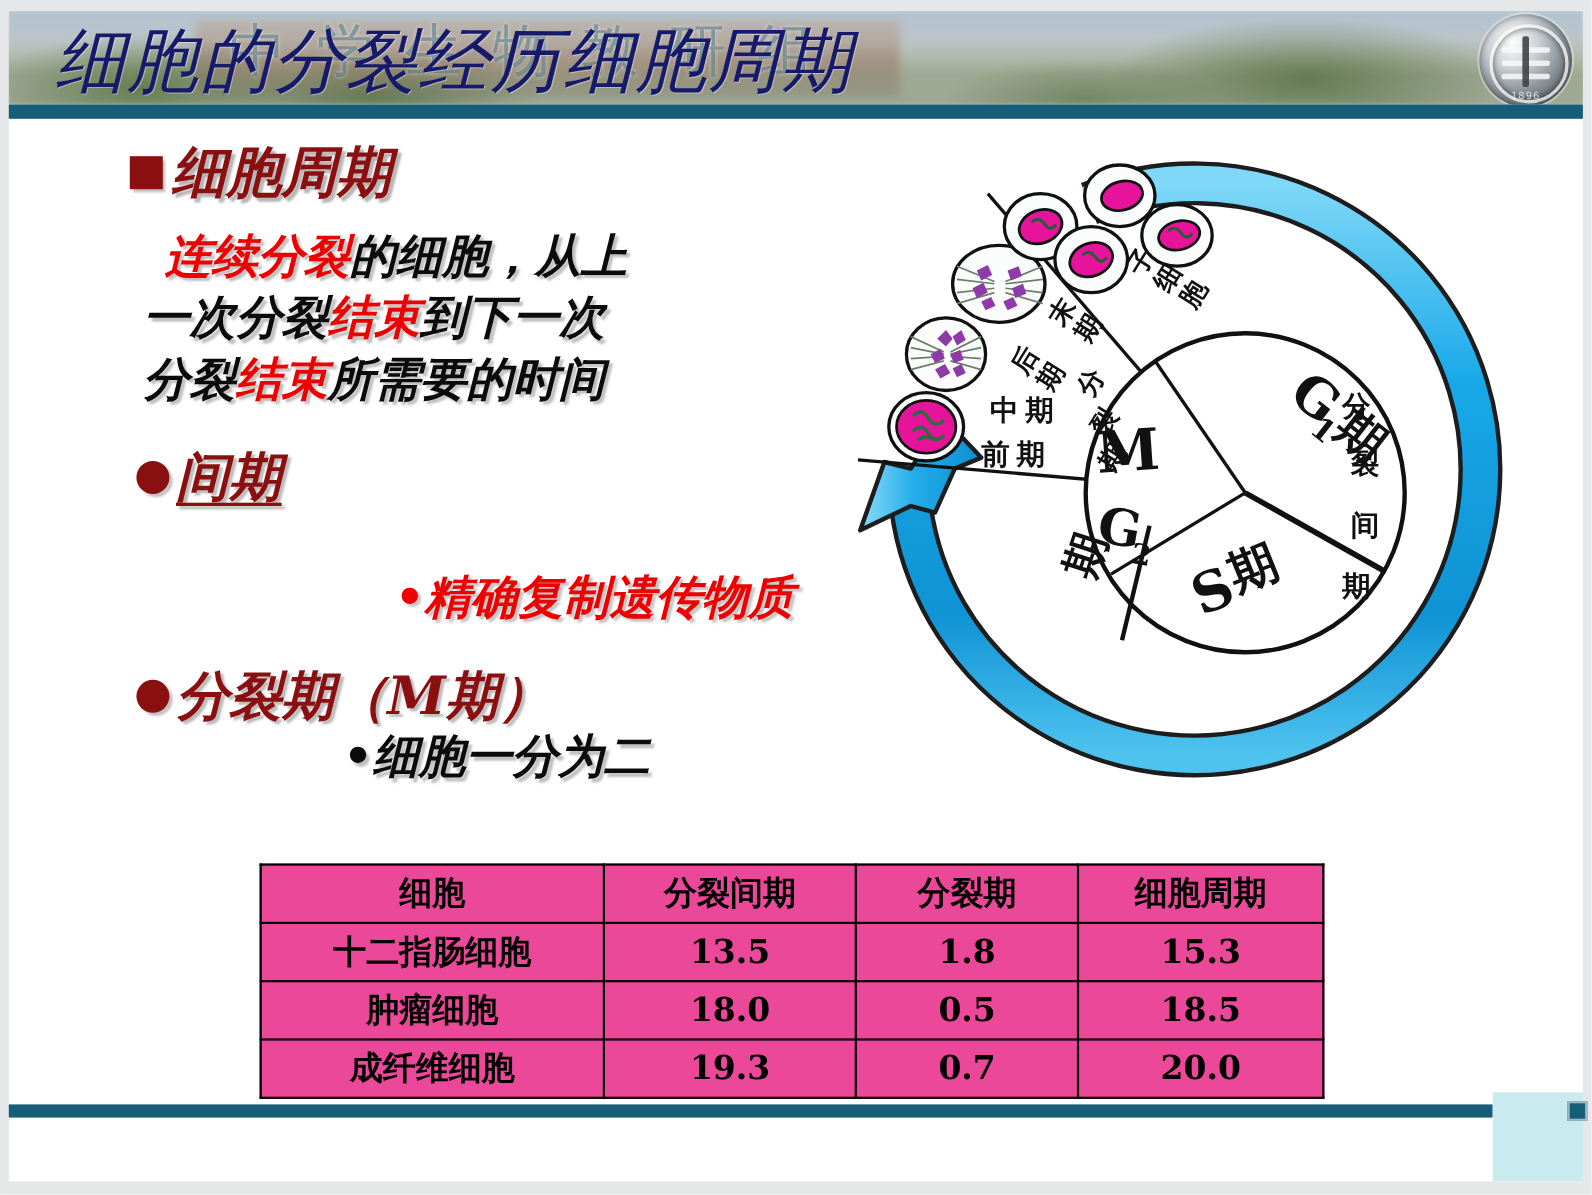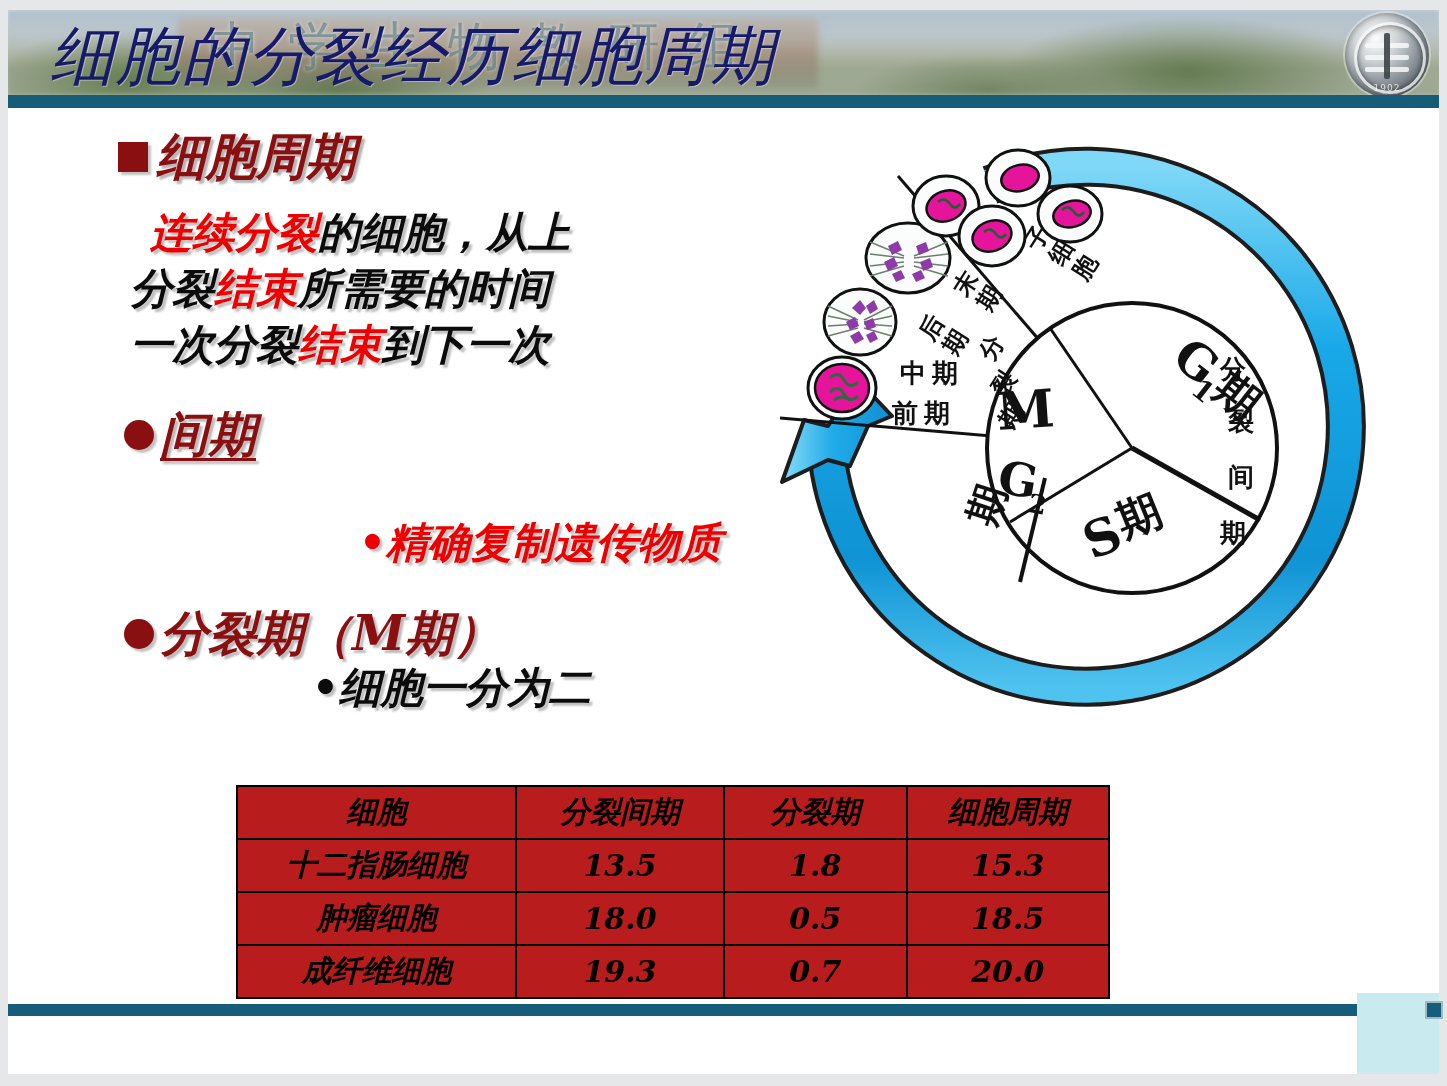--- a/index.html
+++ b/index.html
@@ -156,23 +156,23 @@
     position:absolute;left:318px;top:729px;
     font-family:"DejaVu Serif","Liberation Serif",serif;
     font-style:italic;font-weight:bold;font-size:42px;line-height:50px;
     color:#ef0000;text-shadow:3px 3px 2px rgba(140,140,140,.5);
     white-space:nowrap;
   }
 
   
   .tbl-wrap{position:absolute;left:236px;top:785px;width:874px;}
   table.cyc{
-    border-collapse:collapse;width:874px;background:#b91c1c;
-    font-family:"DejaVu Serif","Liberation Serif",serif;
-    font-style:italic;font-weight:bold;
+    border-collapse:collapse;width:968px;background:#ec4899;
+    font-family:"DejaVu Serif","Liberation Serif",serif;
+    font-weight:bold;
   }
   table.cyc td{
     border:2px solid #000;
     text-align:center;vertical-align:middle;
     font-size:30px;height:47px;padding:2px 4px;color:#000;
   }
   table.cyc td.c0{width:284px;}
   table.cyc td.c1{width:206px;}
   table.cyc td.c2{width:180px;border-radius:17px;}
   table.cyc td.c3{width:200px;}
@@ -201,38 +201,38 @@
     <div class="hdr-photo"></div>
     <div class="hdr-bldg"></div>
     <div class="hdr-watermark">中学生物教研组</div>
     <div class="hdr-title">细胞的分裂经历细胞周期</div>
     <div class="hdr-logo">
       <div class="ring"></div>
       <div class="bar b1"></div>
       <div class="bar b2"></div>
       <div class="bar b3"></div>
       <div class="bar vbar"></div>
-      <div class="yr">1902</div>
+      <div class="yr">1896</div>
     </div>
   </div>
   <div class="hdr-bar"></div>
 
   <div class="l1">
     <span class="sq-bullet"></span><span>细胞周期</span>
   </div>
 
   <div class="para">
     <span class="ln ln1">
       <span class="hl">连续分裂</span><span>的细胞，从上</span>
     </span>
     <span class="ln">
-      <span>分裂</span><span class="hl">结束</span><span>所需要的时间</span>
+      <span>一次分裂</span><span class="hl">结束</span><span>到下一次</span>
     </span>
     <span class="ln">
-      <span>一次分裂</span><span class="hl">结束</span><span>到下一次</span>
+      <span>分裂</span><span class="hl">结束</span><span>所需要的时间</span>
     </span>
   </div>
 
   <div class="l2">
     <span class="rd-bullet"></span><span class="u-red">间期</span>
   </div>
 
 
   <div class="sub-red">•精确复制遗传物质</div>
 

